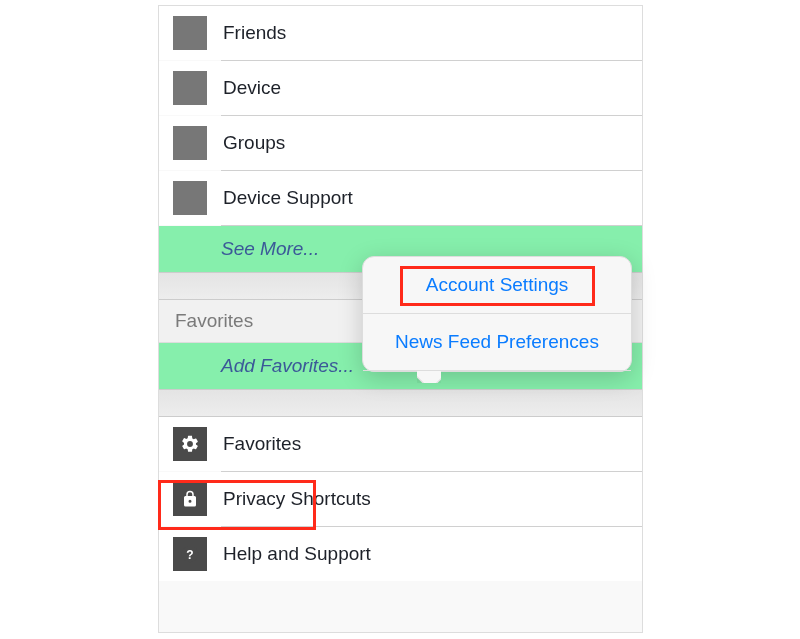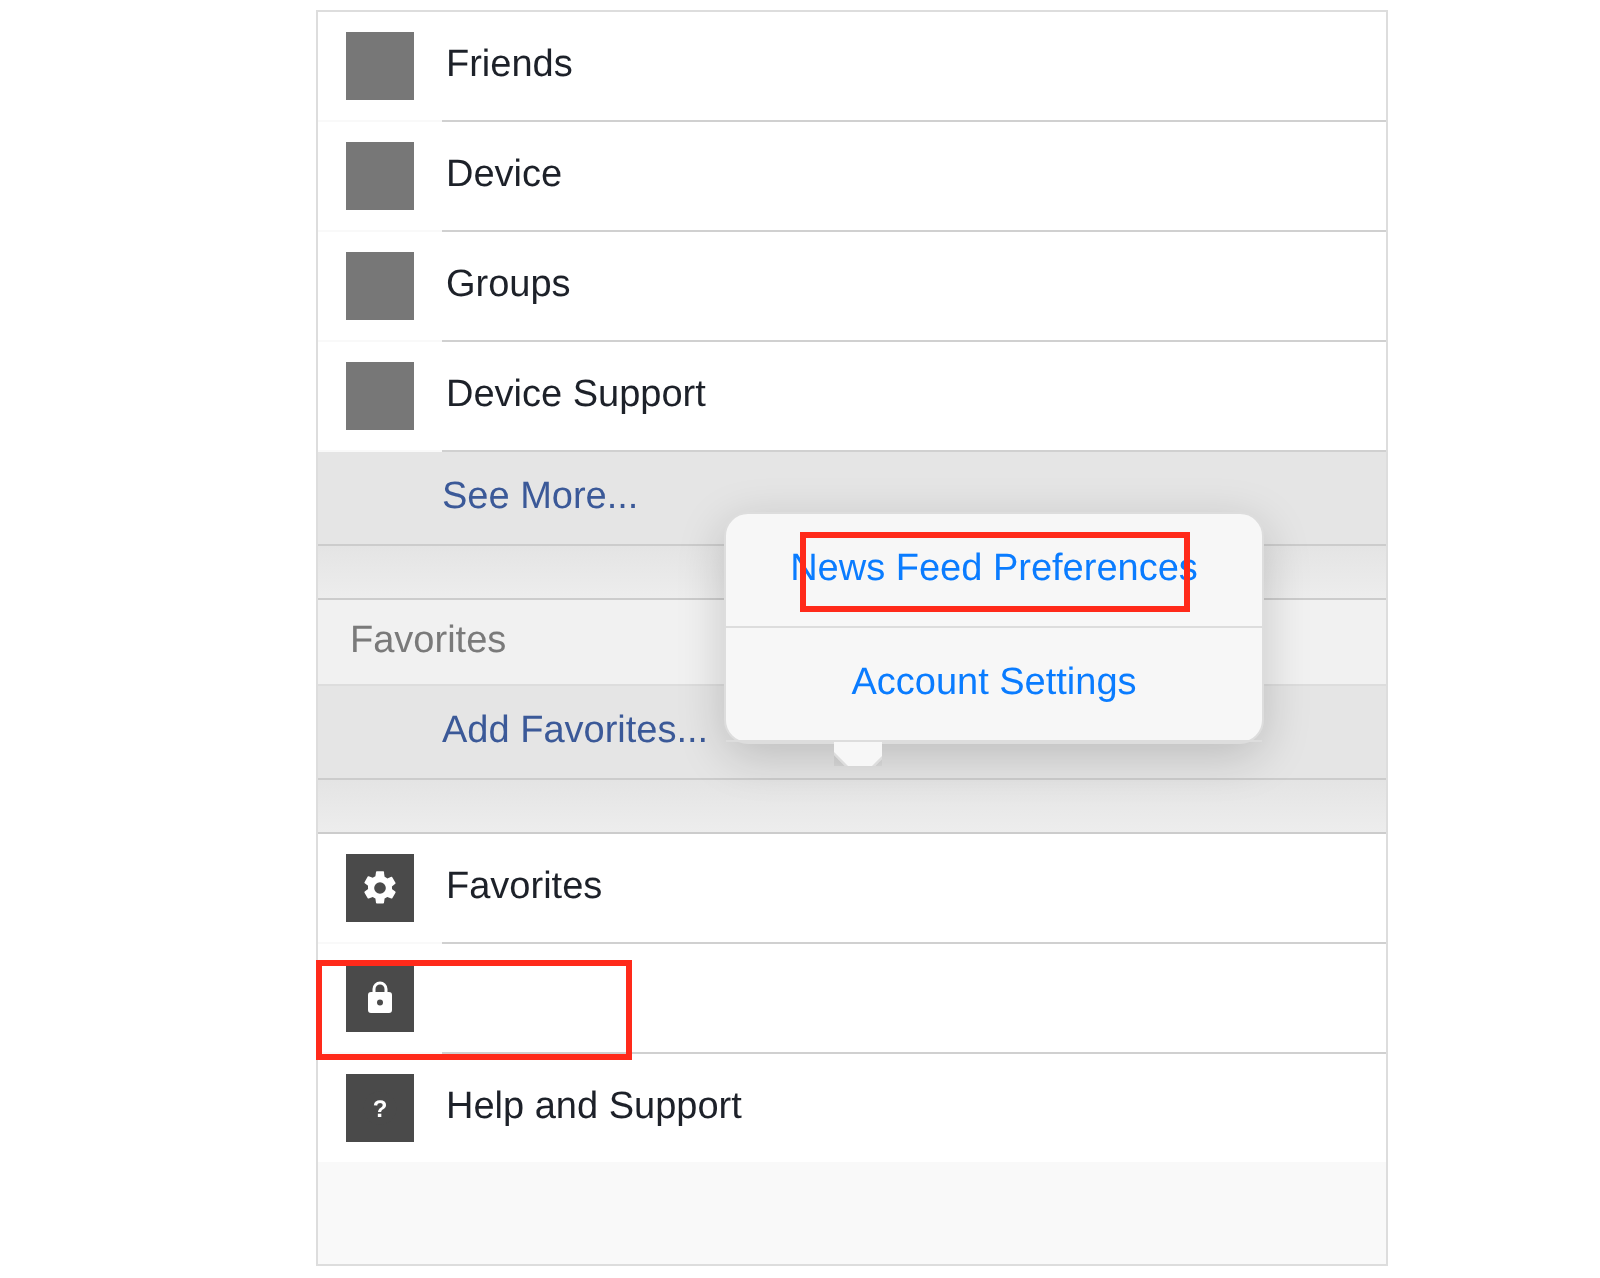--- a/index.html
+++ b/index.html
@@ -8,21 +8,21 @@
     background: #fff;
     width: 800px;
     height: 639px;
     overflow: hidden;
     position: relative;
   }
   .outer {
     position: absolute;
     left: 158px;
     top: 5px;
-    width: 536px;
+    width: 485px;
     height: 628px;
     border: 1px solid #ddd;
     background: #f9f9f9;
     overflow: visible;
   }
   .menu-item {
     display: flex;
     align-items: center;
     padding: 10px 14px;
     background: #fff;
@@ -49,21 +49,22 @@
     margin-right: 16px;
     display: flex;
     align-items: center;
     justify-content: center;
     flex-shrink: 0;
   }
   .link-text {
     color: #3b5998;
     padding: 12px 16px 12px 62px;
     font-size: 19px;
-    background: #e5e5e5;
+    background: #86efac;
+    font-style: italic;
   }
   .section-gap {
     height: 28px;
     background: linear-gradient(#e4e4e4,#ededed);
     border-top: 1px solid #ccc;
     border-bottom: 1px solid #ccc;
   }
   .section-header {
     color: #7a7a7a;
     font-size: 19px;
@@ -166,35 +167,36 @@
     <span>Favorites</span>
   </div>
   <div class="divider-line"></div>
 
   <div class="menu-item">
     <div class="icon-dark">
       <svg width="18" height="18" viewBox="0 0 24 24" fill="#fff">
         <path d="M18 8h-1V6a5 5 0 0 0-10 0v2H6a2 2 0 0 0-2 2v10a2 2 0 0 0 2 2h12a2 2 0 0 0 2-2V10a2 2 0 0 0-2-2zM9 6a3 3 0 1 1 6 0v2H9V6zm3 11a2 2 0 1 1 0-4 2 2 0 0 1 0 4z"></path>
       </svg>
     </div>
+    <span>Privacy Shortcuts</span>
   </div>
   <div class="divider-line"></div>
 
   <div class="menu-item">
     <div class="icon-dark">
       <svg width="18" height="18" viewBox="0 0 24 24" fill="#fff">
         <circle cx="12" cy="12" r="11" fill="#4a4a4a"></circle>
         <text x="12" y="18" text-anchor="middle" font-size="16" font-weight="bold" fill="#fff">?</text>
       </svg>
     </div>
     <span>Help and Support</span>
   </div>
 
 </div>
 
 <div class="popover">
+  <div class="popover-item">Account Settings</div>
   <div class="popover-item">News Feed Preferences</div>
-  <div class="popover-item">Account Settings</div>
   <div class="popover-tail"></div>
 </div>
 
 <div class="red-box" style="left:158px; top:480px; width:158px; height:50px;"></div>
 <div class="red-box" style="left:400px; top:266px; width:195px; height:40px;"></div>
 
 </body></html>

